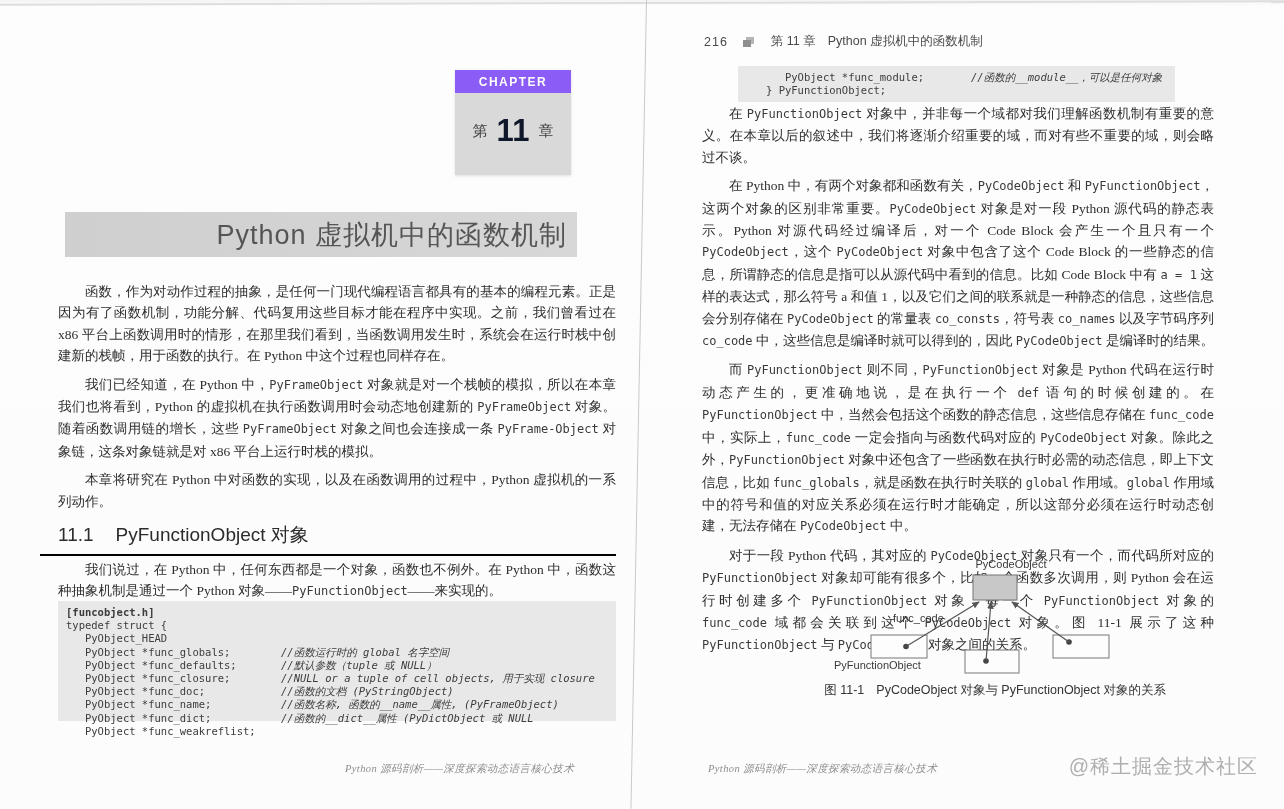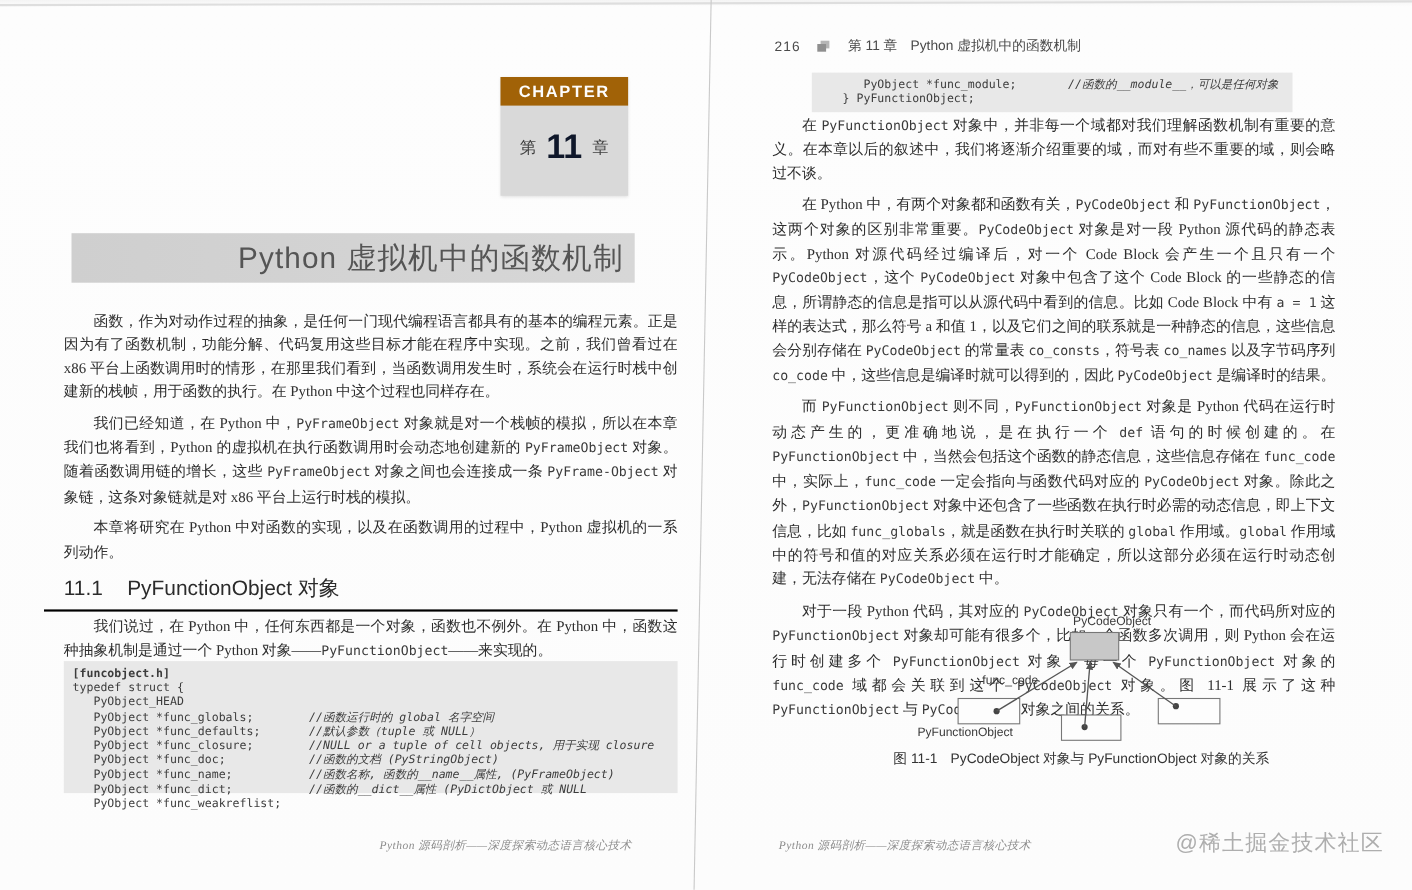--- a/index.html
+++ b/index.html
@@ -9,22 +9,22 @@
     font-family:"Liberation Serif","DejaVu Serif",serif;color:#333;
   }
   .scan-edge-top{position:absolute;left:0;top:2px;width:1284px;height:2px;background:#dedede;transform:rotate(-0.15deg);}
   .page-divider{position:absolute;left:646px;top:0;width:1px;height:809px;background:#c9c9c9;transform:rotate(1.1deg);transform-origin:top center;}
   .page{position:absolute;top:0;height:809px;}
   #left-page{left:40px;width:600px;}
   #right-page{left:700px;width:562px;}
 
   
   .badge{position:absolute;left:415px;top:70px;width:116px;background:#d9d9d9;box-shadow:0 1px 3px rgba(0,0,0,.12);}
-  .badge-top{background:#a16207;color:#fdfdfd;text-align:center;font-family:"Liberation Sans","DejaVu Sans",sans-serif;
-    font-weight:bold;font-size:15px;letter-spacing:1.5px;padding:5px 0 4px;}
+  .badge-top{background:#8b5cf6;color:#fdfdfd;text-align:center;font-family:"Liberation Sans","DejaVu Sans",sans-serif;
+    font-weight:bold;font-size:12px;letter-spacing:1.5px;padding:5px 0 4px;}
   .badge-body{display:flex;align-items:center;justify-content:center;gap:9px;padding:20px 0 26px;color:#3f3f3f;}
   .badge-cn{font-size:15px;}
   .badge-num{font-family:"Liberation Sans","DejaVu Sans",sans-serif;font-size:31px;font-weight:bold;color:#0f172a;}
 
   
   .title-bar{position:absolute;left:25px;top:212px;width:512px;height:45px;
     background:linear-gradient(90deg,#cfcfcf,#d7d7d7);
     display:flex;align-items:center;justify-content:flex-end;padding-right:10px;box-sizing:border-box;}
   .title-bar h1{margin:0;font-family:"Liberation Sans","DejaVu Sans",sans-serif;font-weight:normal;
     font-size:27px;color:#555;letter-spacing:1px;}
@@ -62,21 +62,21 @@
 
   
   .page-header{position:absolute;left:4px;top:33px;display:flex;align-items:center;
     font-family:"Liberation Sans","DejaVu Sans",sans-serif;font-size:12.5px;color:#4a4a4a;}
   .page-num{margin-right:14px;letter-spacing:1px;}
   .hdr-icon{margin-right:16px;display:inline-block;line-height:0;}
   .hdr-chapter{margin-right:12px;}
 
   
   #figure{position:absolute;left:118px;top:556px;}
-  .fig-caption{position:absolute;left:100px;top:682px;width:366px;text-align:center;
+  .fig-caption{position:absolute;left:100px;top:682px;width:366px;text-align:right;
     font-family:"Liberation Sans","DejaVu Sans",sans-serif;font-size:12.5px;color:#333;}
   .fig-caption .cap-label{margin-right:12px;}
   svg text{font-family:"Liberation Sans","DejaVu Sans",sans-serif;font-size:11px;fill:#3a3a3a;}
 </style>
 </head>
 <body>
 
 <div class="scan-edge-top"></div>
 <div class="page-divider"></div>
 

